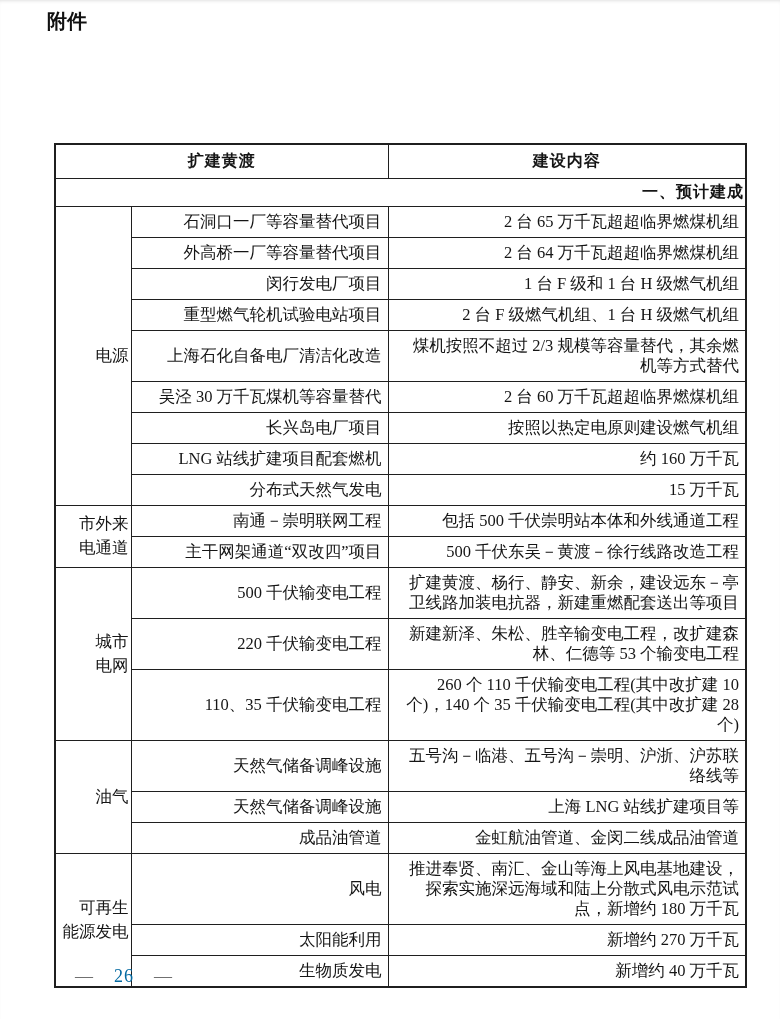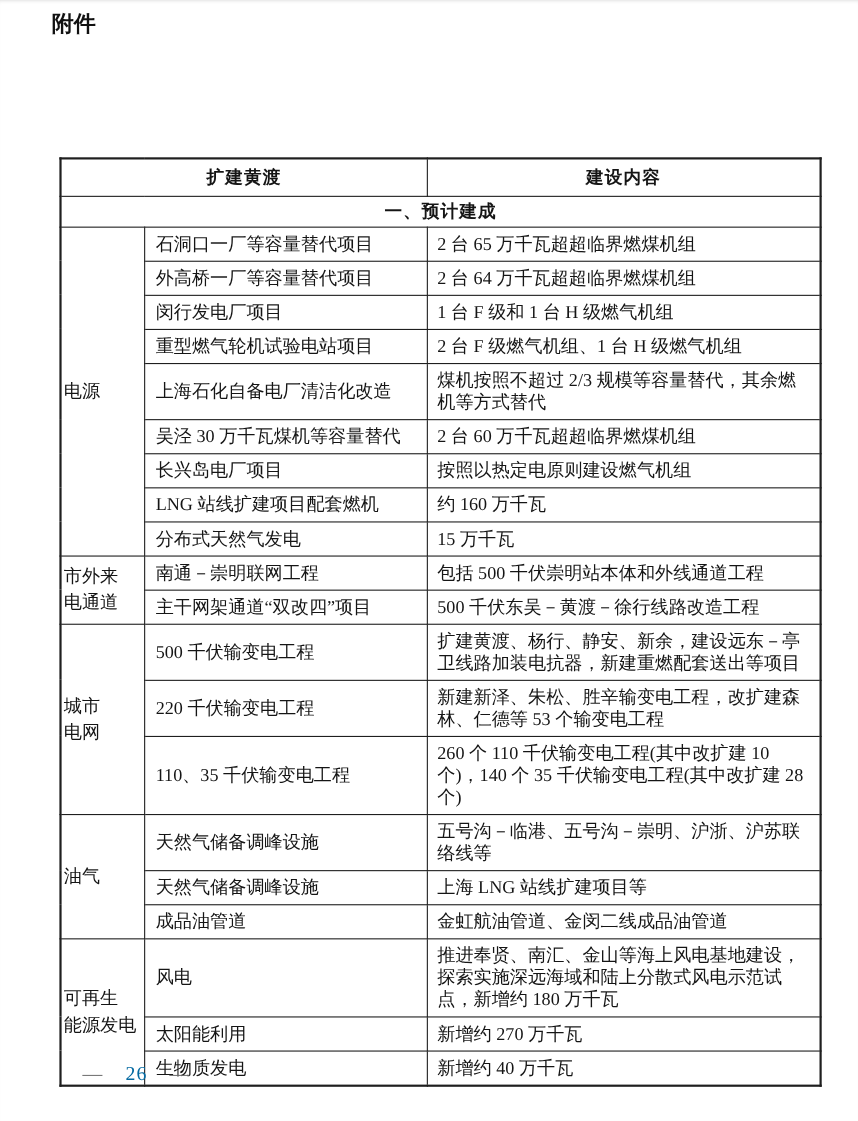--- a/index.html
+++ b/index.html
@@ -44,33 +44,33 @@
     width: 691px;
     border-collapse: collapse;
     table-layout: fixed;
     border: 2px solid #1f1f1f;
   }
   .doc-table td, .doc-table th {
     border: 1px solid #1f1f1f;
     font-size: 16px;
     color: #151515;
     vertical-align: middle;
+    text-align: right;
   }
   .doc-table th.head {
     font-family: "Liberation Sans", "DejaVu Sans", sans-serif;
     font-weight: bold;
     text-align: center;
     height: 34px;
     font-size: 16px;
     letter-spacing: 1px;
   }
   .doc-table td.section {
     font-family: Liberation Serif, serif;
     font-weight: bold;
-    text-align: center;
     height: 28px;
     font-size: 16px;
     letter-spacing: 1px;
   }
   .doc-table td.cat {
     white-space: pre-line;
     line-height: 24px;
     font-size: 16.5px;
     padding: 2px;
   }

